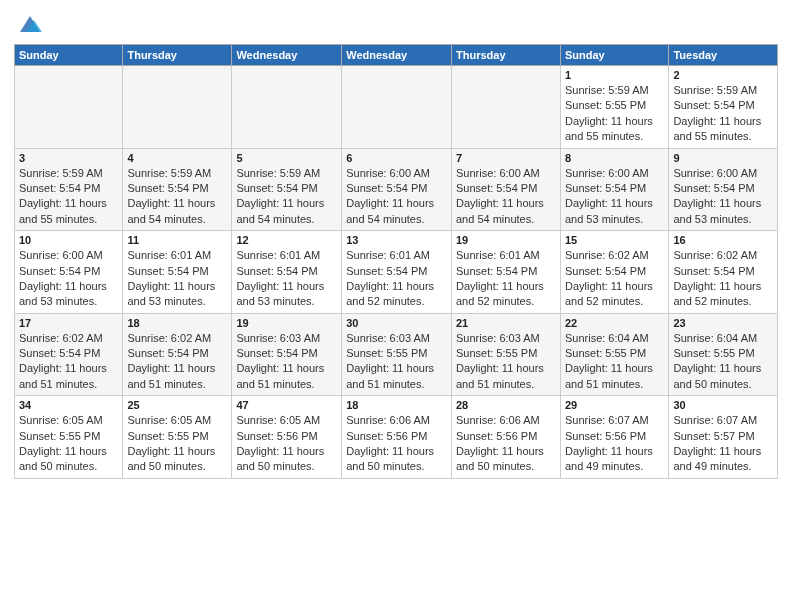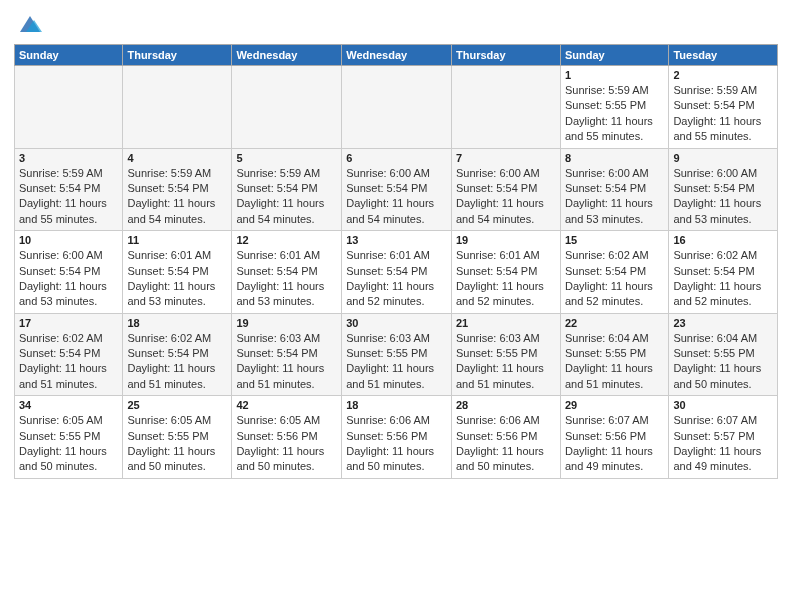--- a/index.html
+++ b/index.html
@@ -311,21 +311,21 @@
 and 50 minutes.</div>
           </td>
           <td>
             <span class="day-num">25</span>
             <div class="day-info" style="white-space: pre-line;">Sunrise: 6:05 AM
 Sunset: 5:55 PM
 Daylight: 11 hours
 and 50 minutes.</div>
           </td>
           <td>
-            <span class="day-num">42</span>
+            <span class="day-num">47</span>
             <div class="day-info" style="white-space: pre-line;">Sunrise: 6:05 AM
 Sunset: 5:56 PM
 Daylight: 11 hours
 and 50 minutes.</div>
           </td>
           <td>
             <span class="day-num">18</span>
             <div class="day-info" style="white-space: pre-line;">Sunrise: 6:06 AM
 Sunset: 5:56 PM
 Daylight: 11 hours

